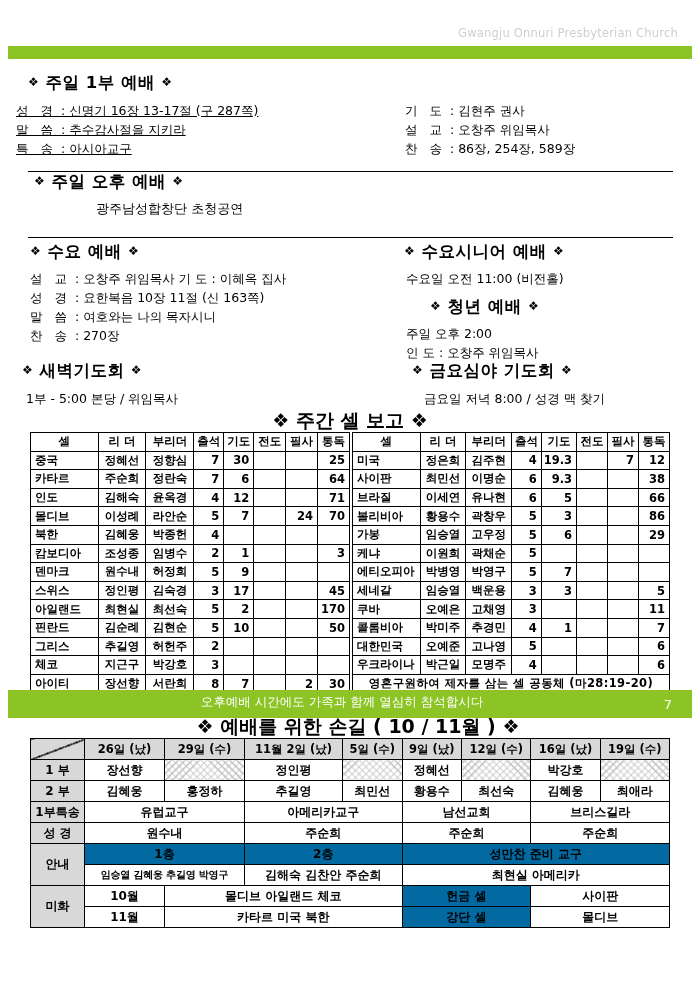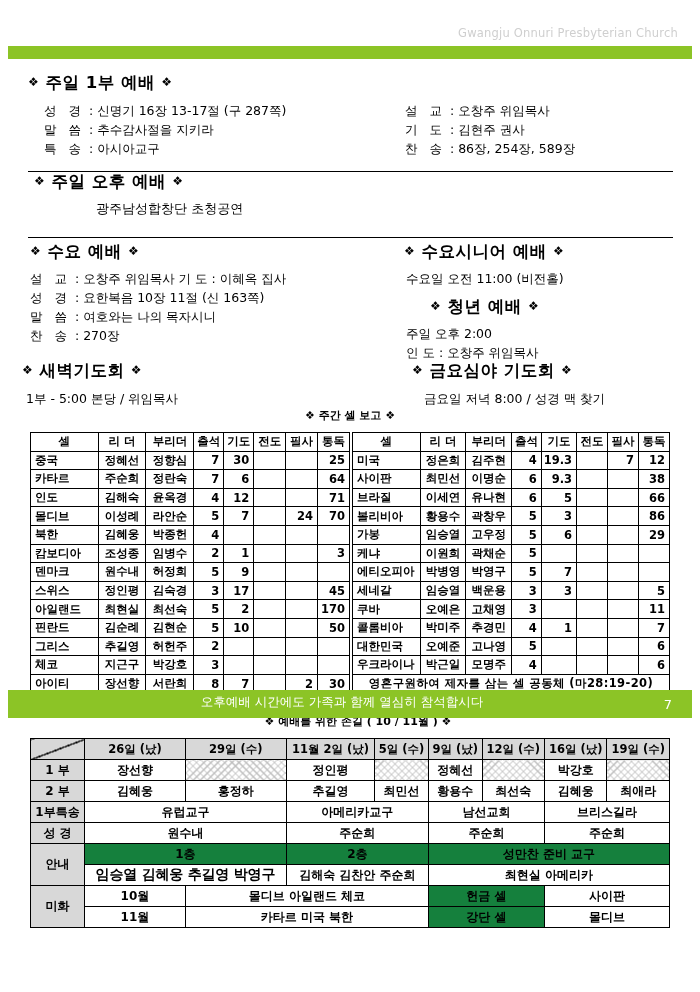--- a/index.html
+++ b/index.html
@@ -36,21 +36,21 @@
   .page { position: absolute; left: 0; top: 0; width: 700px; height: 732px; }
 
   .sec-title {
     font-size: 16.5px;
     font-weight: bold;
     white-space: nowrap;
     letter-spacing: .5px;
   }
   .sec-title .dia { font-size: 12px; vertical-align: 2px; }
   .sec-title-sm {
-    font-size: 11px;
+    font-size: 19px;
     font-weight: bold;
     white-space: nowrap;
   }
 
   .line {
     font-size: 12.5px;
     white-space: nowrap;
     line-height: 19px;
   }
   .lbl { letter-spacing: 4px; }
@@ -114,22 +114,22 @@
         transparent 0%, transparent calc(50% - 0.7px),
         #000 calc(50% - 0.7px), #000 calc(50% + 0.7px),
         transparent calc(50% + 0.7px), transparent 100%);
   }
   .hatch {
     background-color: #ffffff;
     background-image:
       repeating-linear-gradient(45deg, #bcbcbc 0 1px, transparent 1px 5px),
       repeating-linear-gradient(-45deg, #bcbcbc 0 1px, transparent 1px 5px);
   }
-  .shade { background: #15803d; }
-  .tiny { font-size: 14px; font-weight: bold; letter-spacing: -.2px; }
+  .shade { background: #0369a1; }
+  .tiny { font-size: 10px; font-weight: bold; letter-spacing: -.2px; }
 
   
   .ftr-band {
     position: absolute;
     left: 8px; bottom: 14px;
     width: 684px; height: 28px;
     background: #8cc426;
   }
   .ftr-text {
     position: absolute;
@@ -153,43 +153,43 @@
 
   <div class="hdr-brand">Gwangju Onnuri Presbyterian Church</div>
   <div class="hdr-band"></div>
 
   <div class="sec-title" style="position:absolute;left:28px;top:72px;">
     <span class="dia">❖</span>
     <span>주일 1부 예배</span>
     <span class="dia">❖</span>
   </div>
 
-  <div style="position:absolute;left:44px;top:101px;">
+  <div style="position:absolute;left:16px;top:101px;text-decoration:underline;">
     <div class="line">
       <span class="lbl">성   경</span>
       <span>: 신명기 16장 13-17절 (구 287쪽)</span>
     </div>
     <div class="line">
       <span class="lbl">말   씀</span>
       <span>: 추수감사절을 지키라</span>
     </div>
     <div class="line">
       <span class="lbl">특   송</span>
       <span>: 아시아교구</span>
     </div>
   </div>
 
   <div style="position:absolute;left:405px;top:101px;">
     <div class="line">
+      <span class="lbl">기   도</span>
+      <span>: 김현주 권사</span>
+    </div>
+    <div class="line">
       <span class="lbl">설   교</span>
       <span>: 오창주 위임목사</span>
-    </div>
-    <div class="line">
-      <span class="lbl">기   도</span>
-      <span>: 김현주 권사</span>
     </div>
     <div class="line">
       <span class="lbl">찬   송</span>
       <span>: 86장, 254장, 589장</span>
     </div>
   </div>
 
   <hr class="hr" style="left:28px;top:163px;width:645px;">
 
   <div class="sec-title" style="position:absolute;left:34px;top:171px;">

